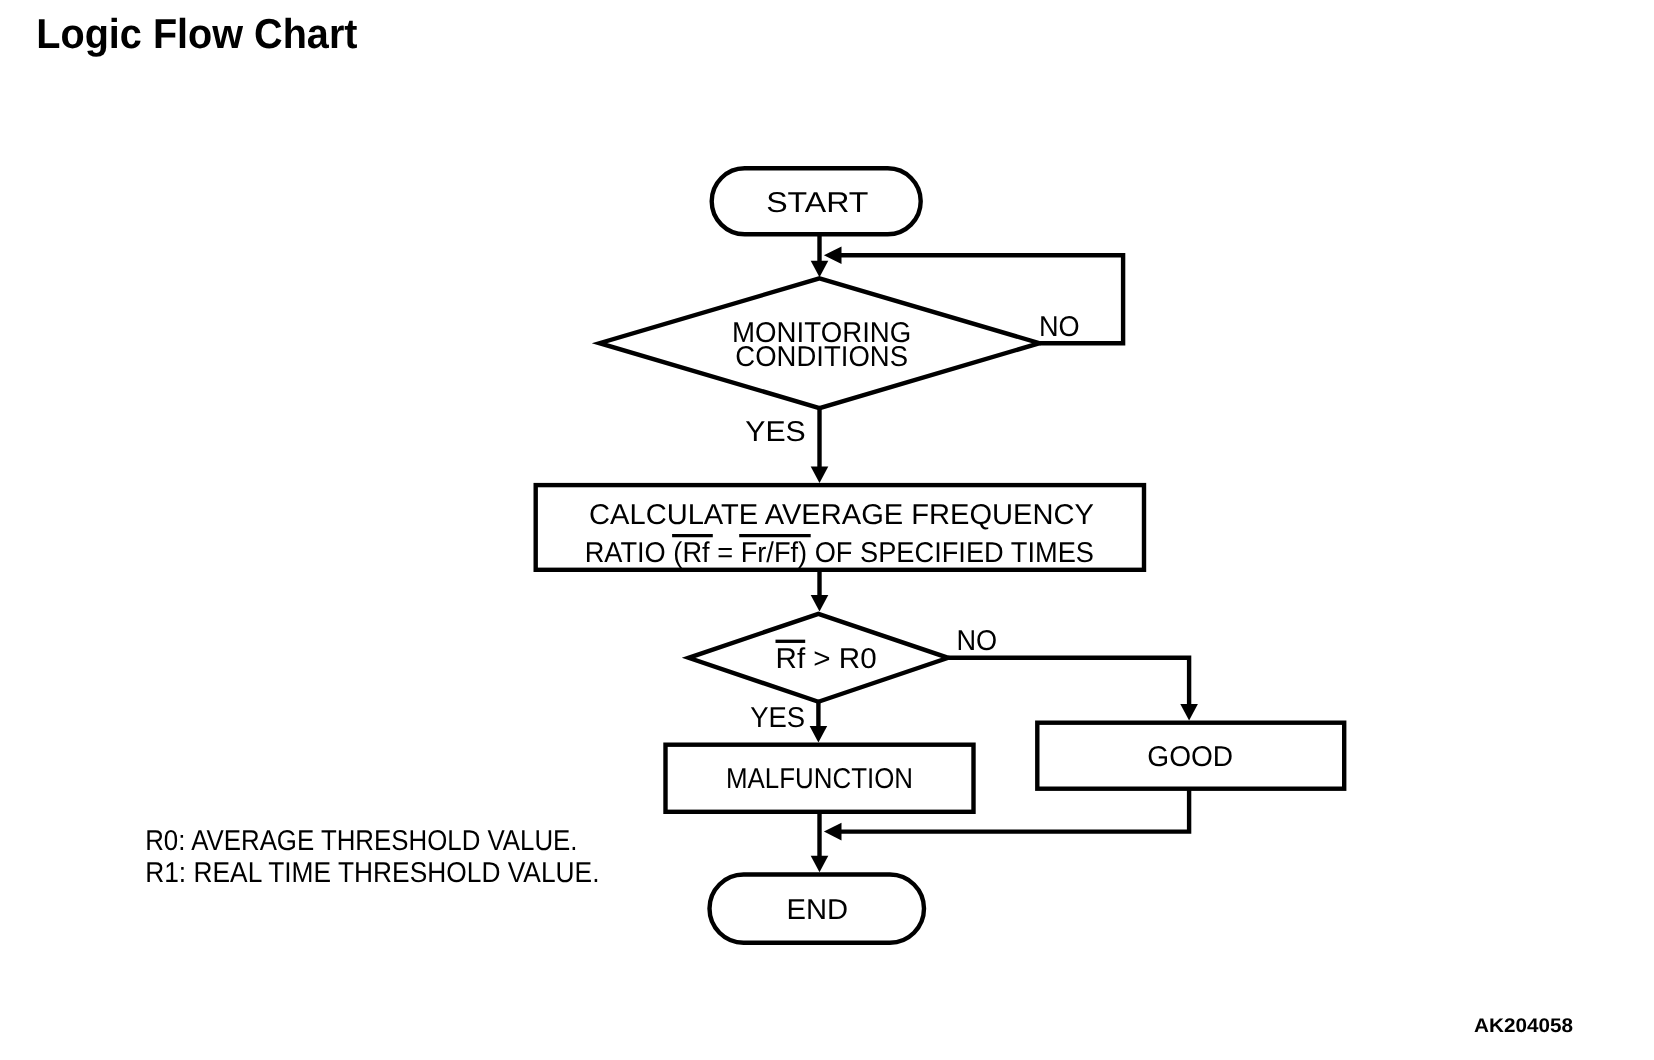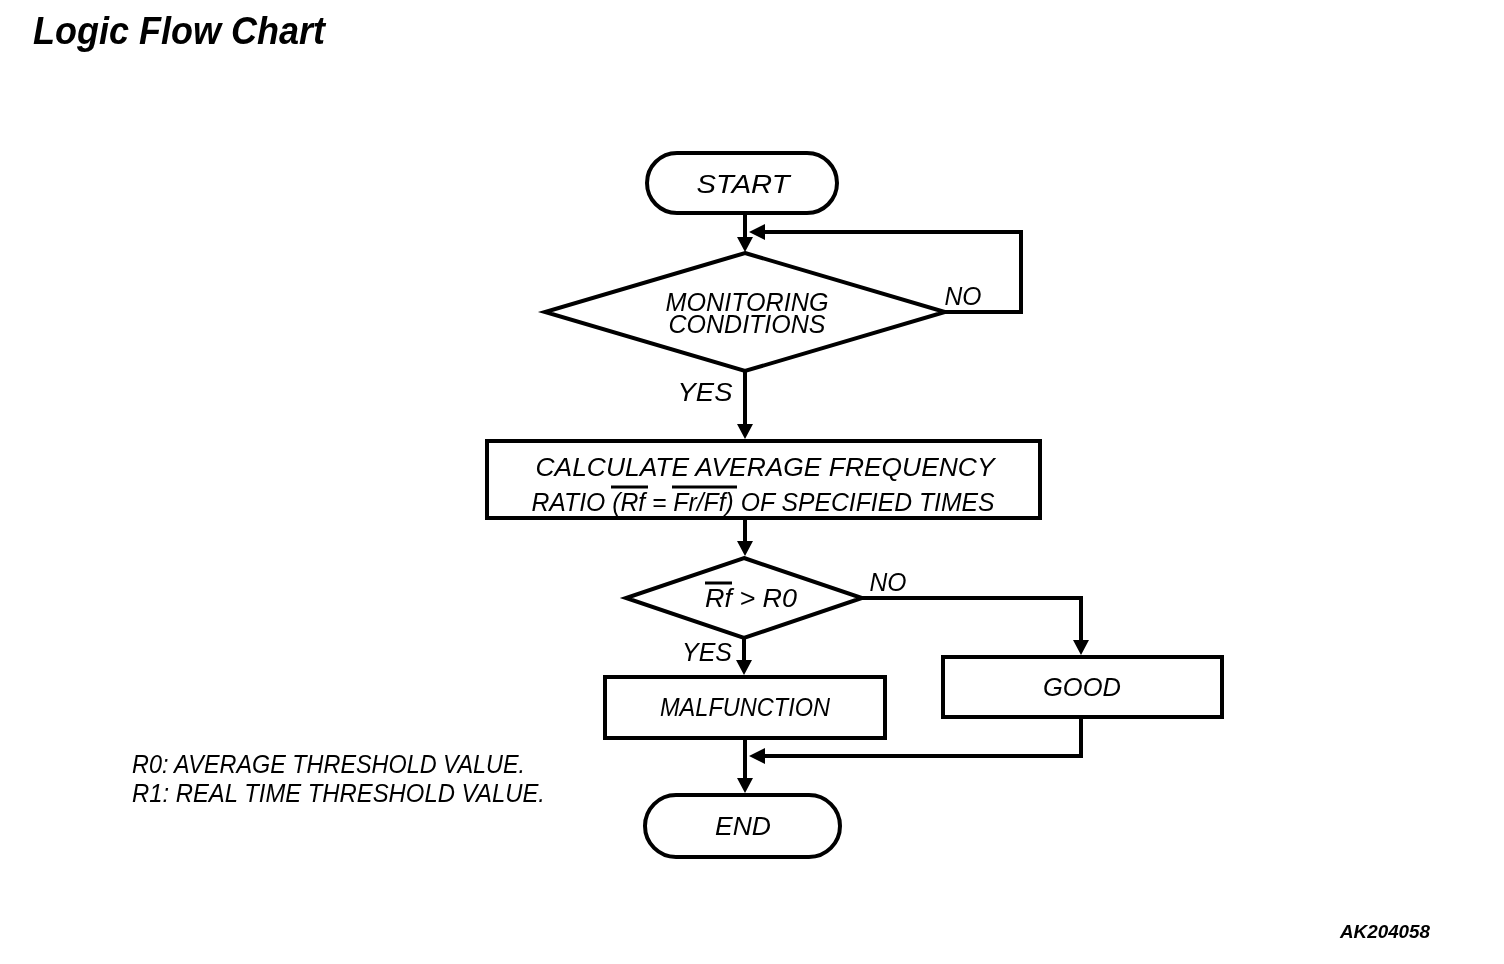--- a/index.html
+++ b/index.html
@@ -6,21 +6,20 @@
     margin: 0;
     padding: 0;
     background: #ffffff;
   }
   .page {
     position: relative;
     width: 1504px;
     height: 964px;
     background: #ffffff;
     overflow: hidden;
-    font-style: italic;
   }
   svg { display: block; }
   .shape {
     fill: #ffffff;
     stroke: #000000;
     stroke-width: 4;
   }
   .line {
     fill: none;
     stroke: #000000;

